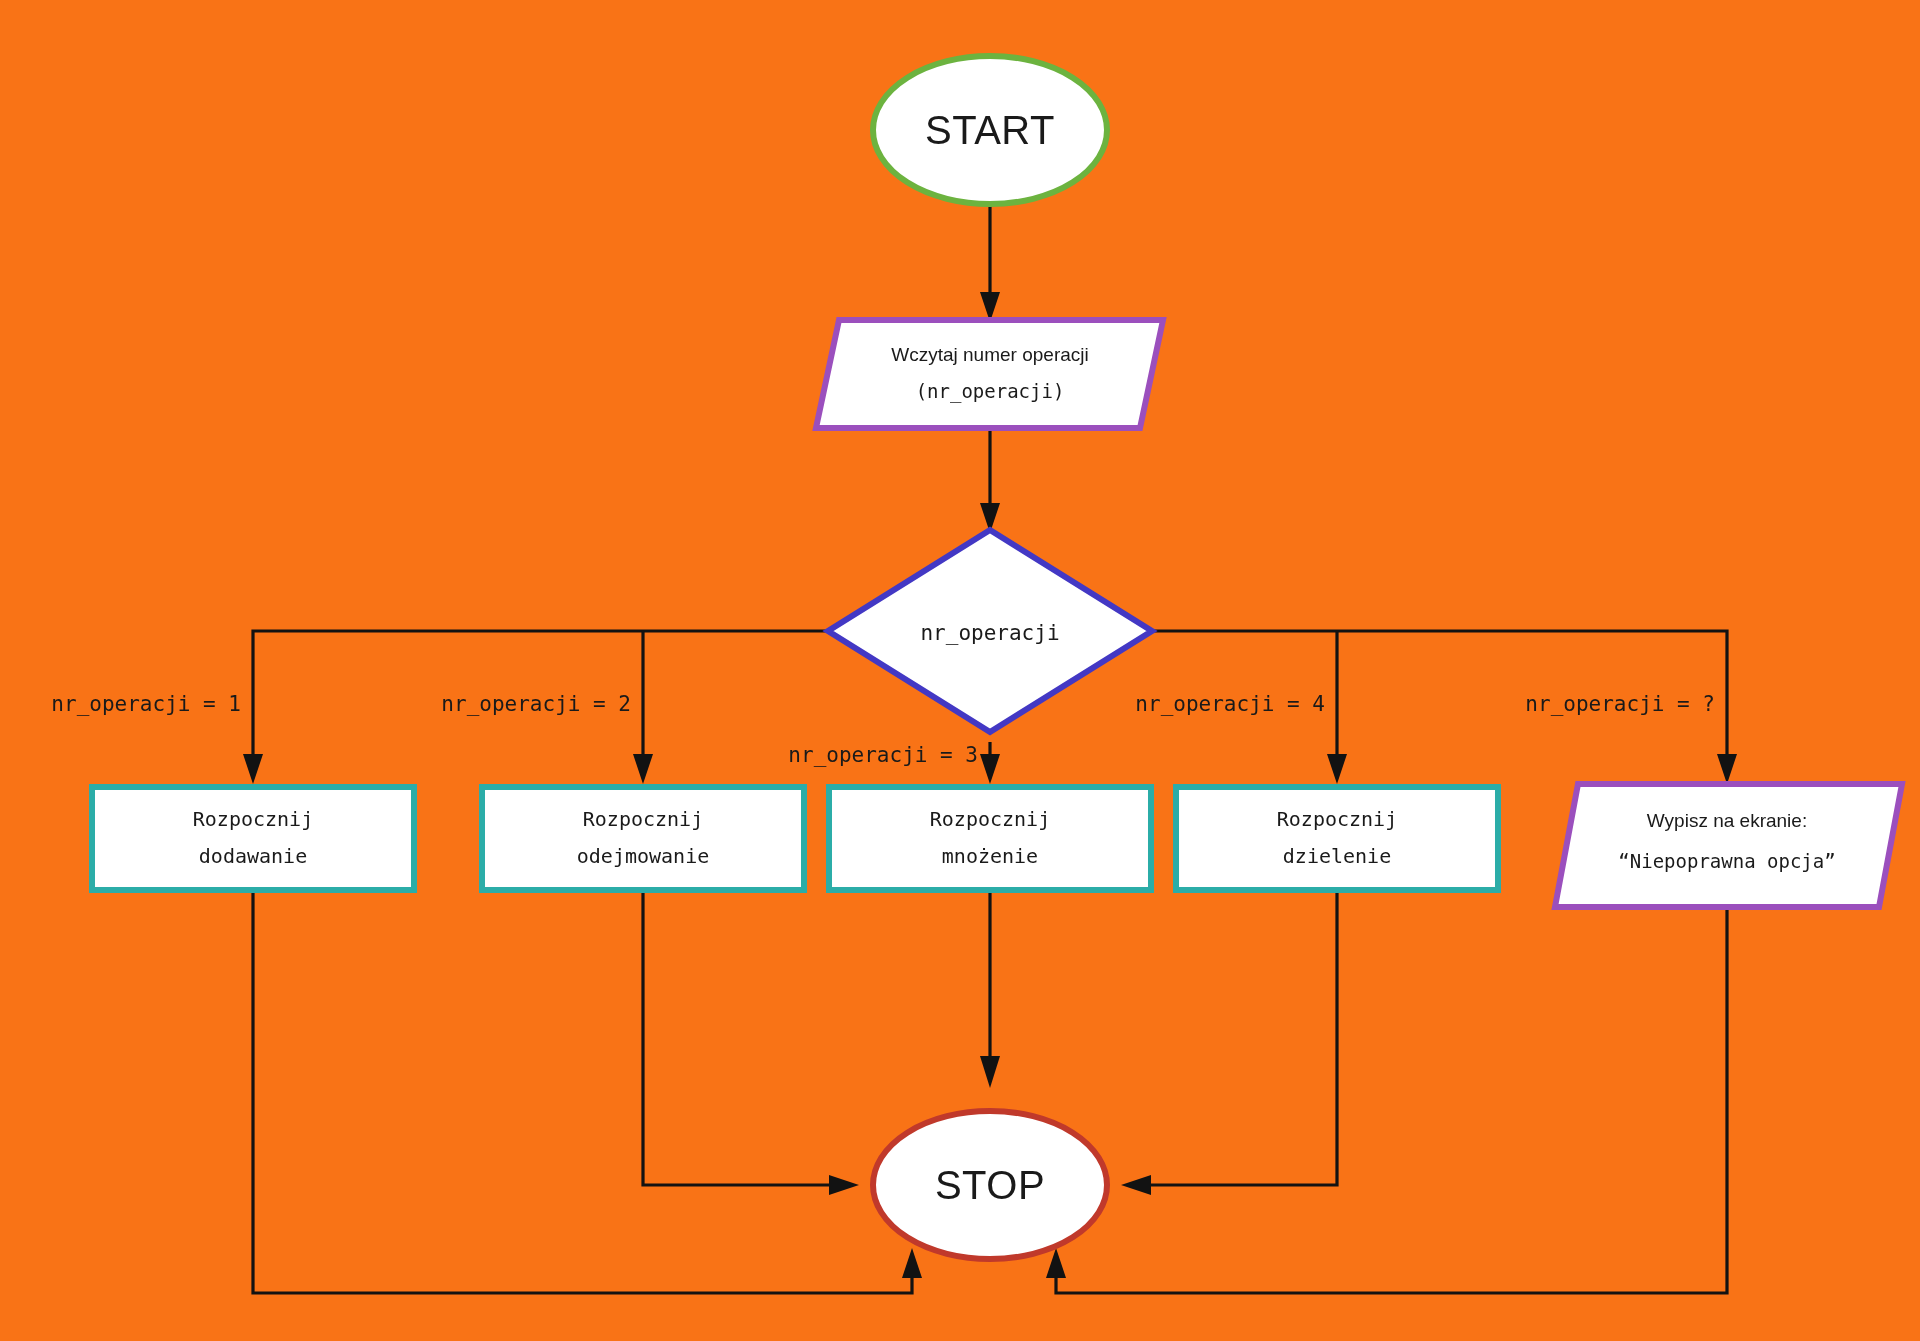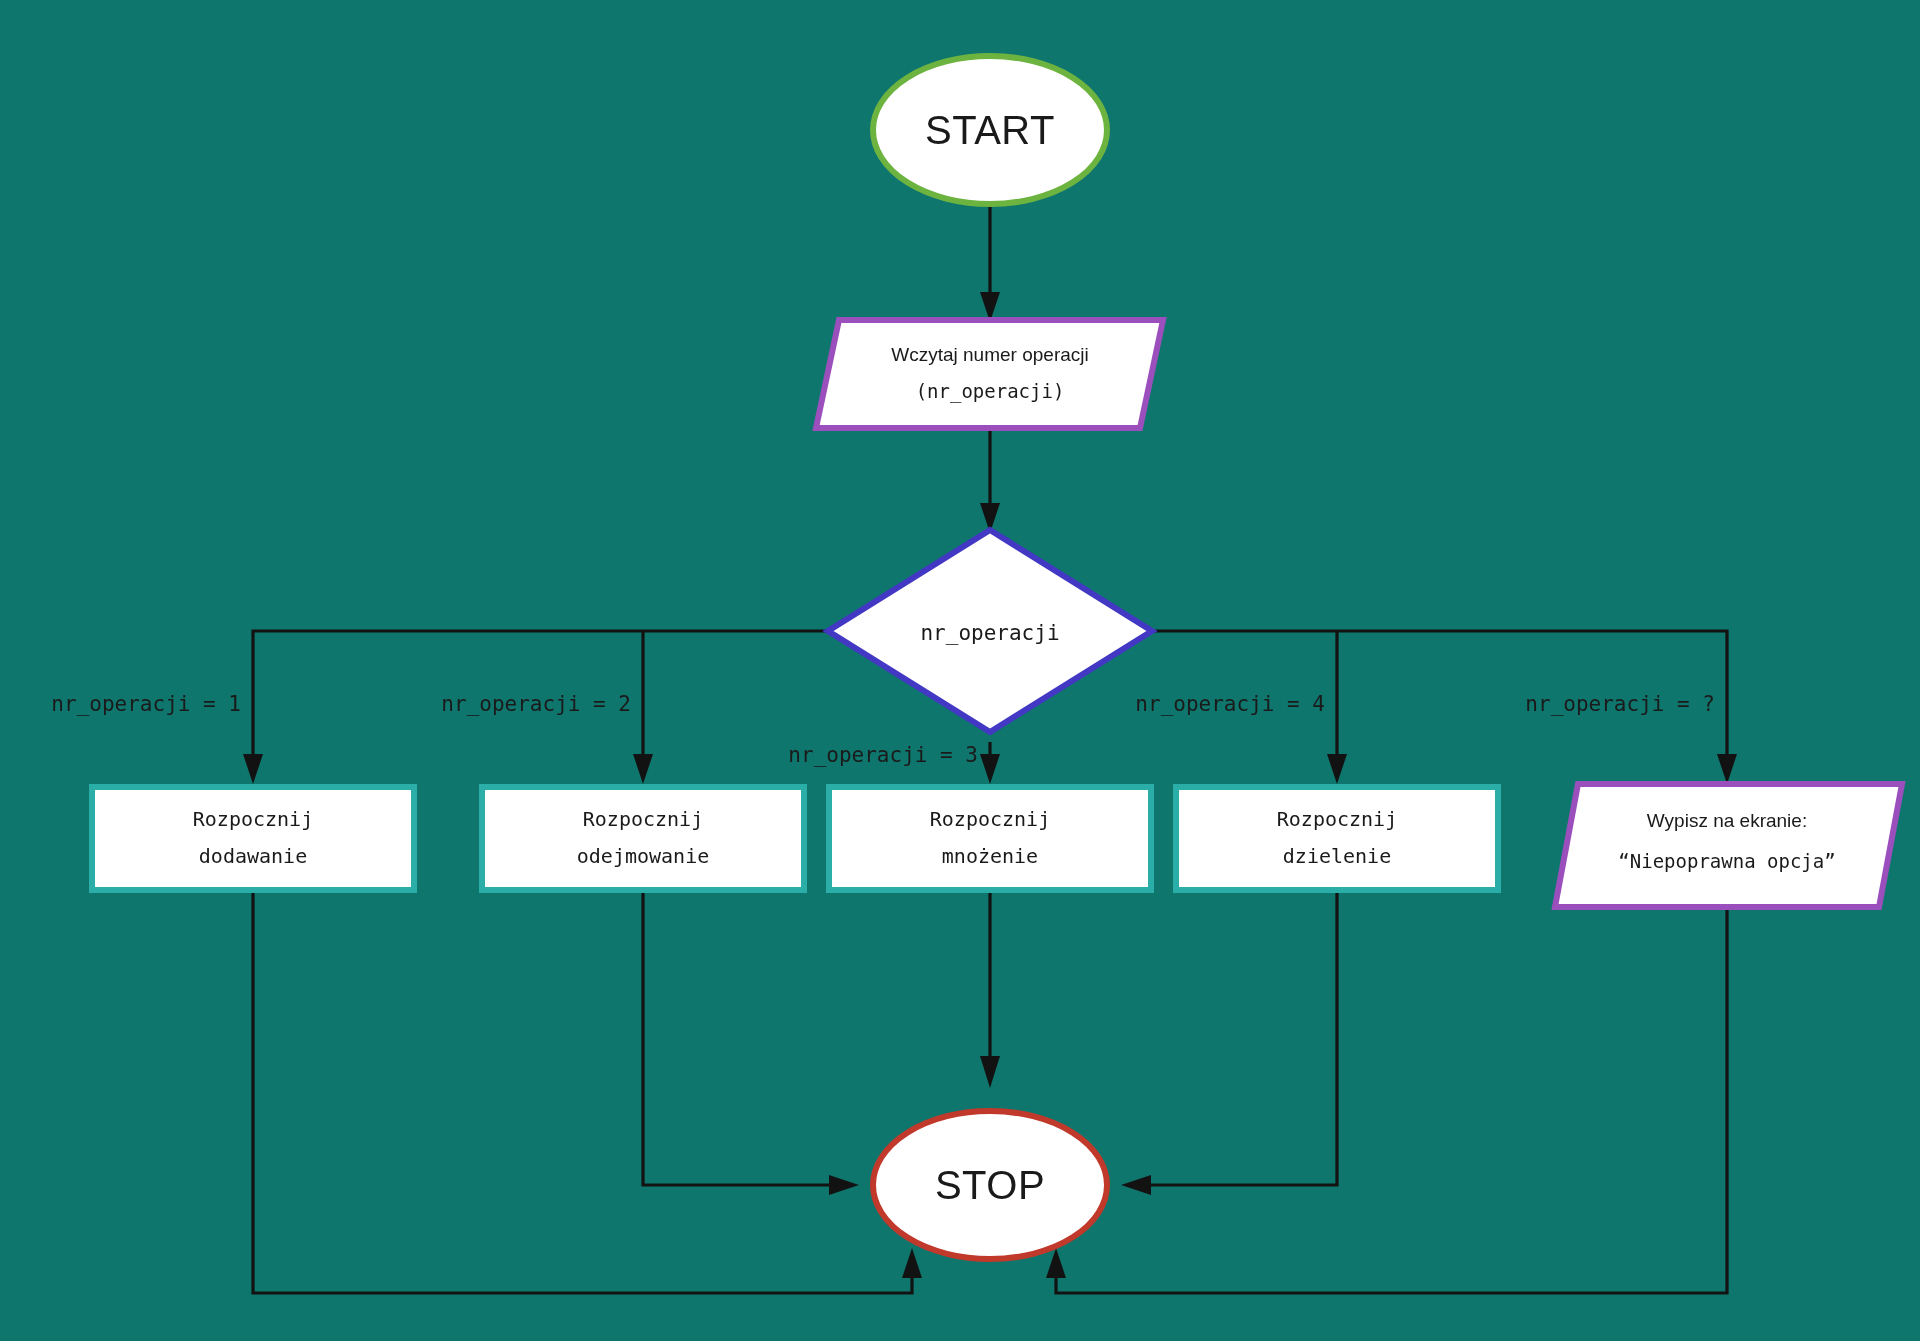--- a/index.html
+++ b/index.html
@@ -10,21 +10,21 @@
   body {
     width: 1920px;
     height: 1341px;
     font-family: "Liberation Sans", sans-serif;
     overflow: hidden;
   }
   #flowchart-root {
     position: relative;
     width: 1920px;
     height: 1341px;
-    background: #0f766e;
+    background: #f97316;
     text-decoration: underline;
   }
   svg.diagram {
     display: block;
     width: 1920px;
     height: 1341px;
   }
   .node-shape {
     fill: #ffffff;
   }

